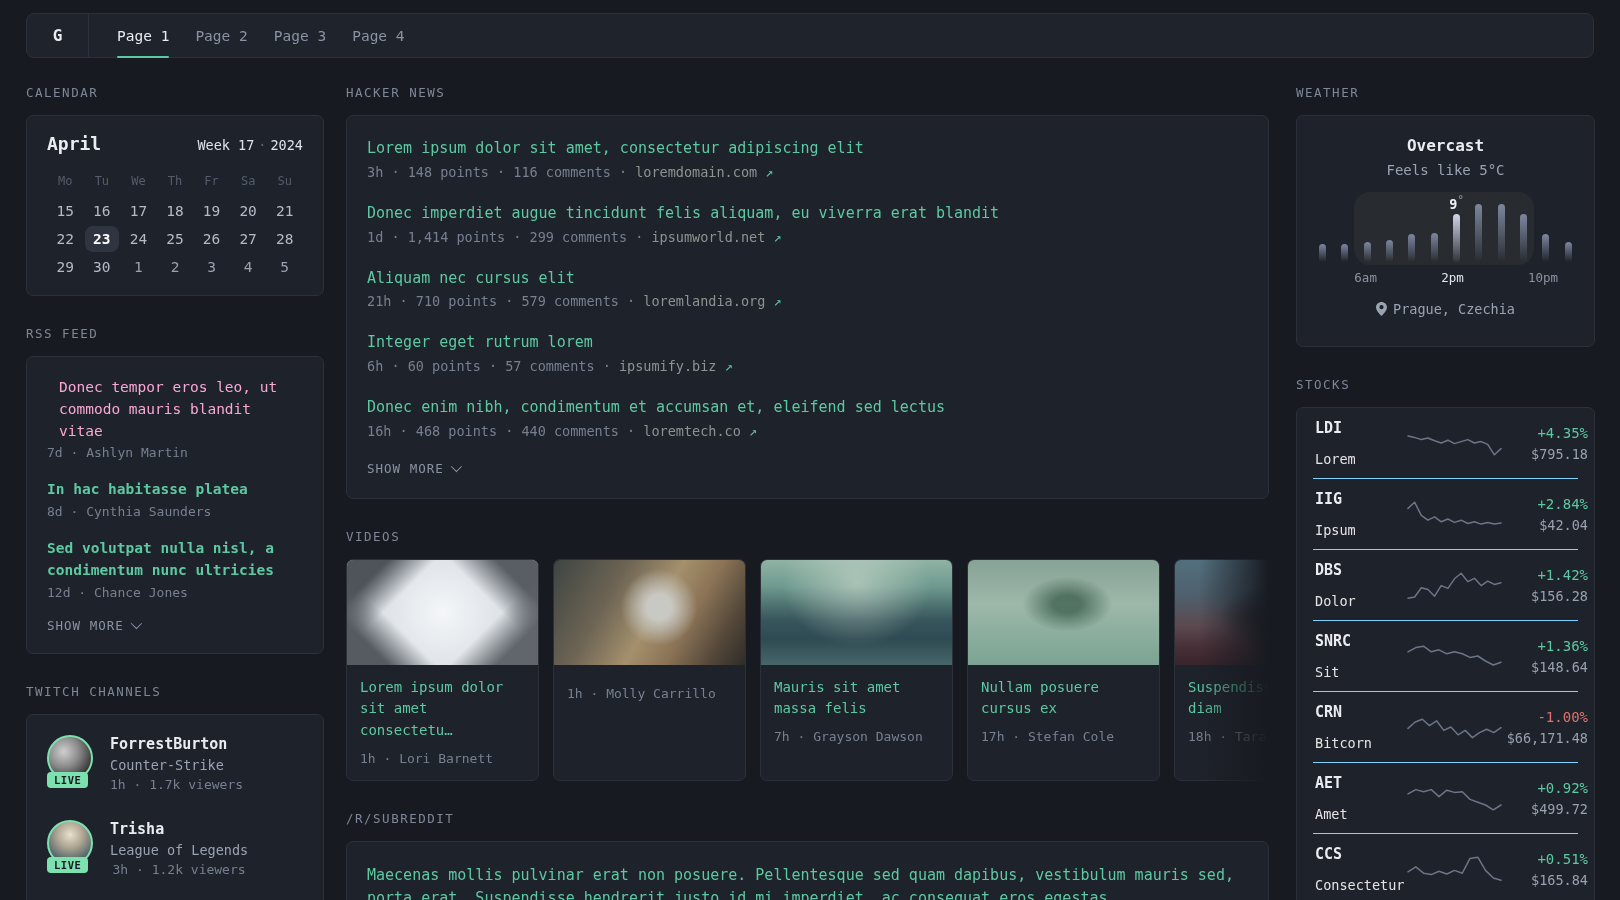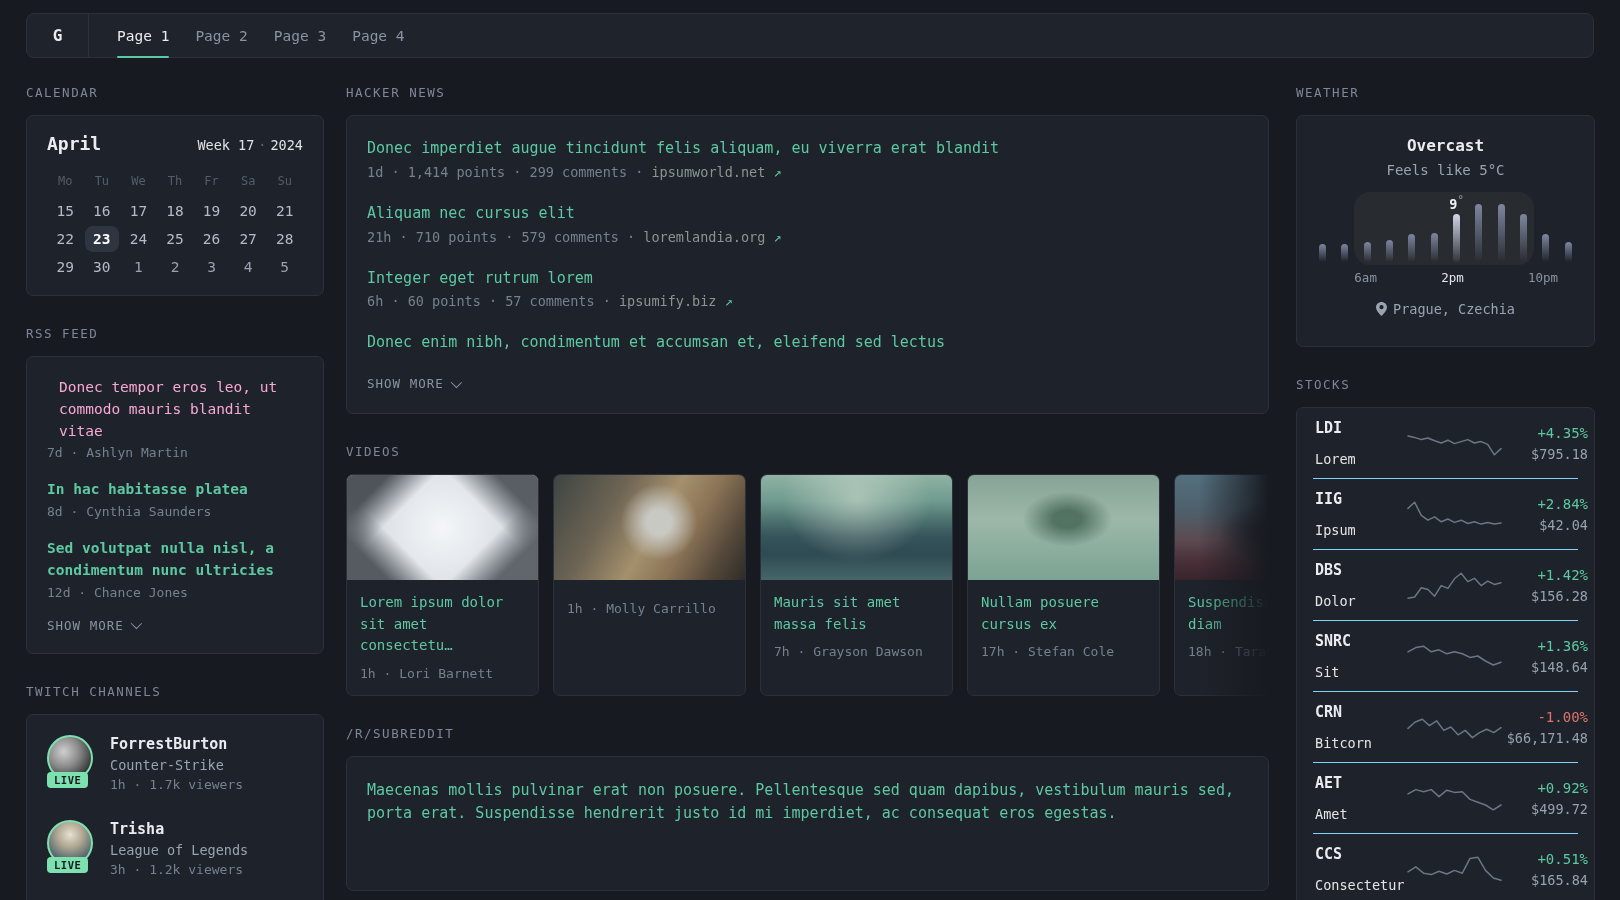--- a/index.html
+++ b/index.html
@@ -76,21 +76,21 @@
   .tw-row.live .tw-avatar{border-color:var(--badge);}
   .av1{background:radial-gradient(circle at 35% 35%,#cfcfcf,#8a8a8a 40%,#3a3a3a 75%,#222);}
   .av2{background:radial-gradient(circle at 50% 30%,#e8e0d0,#b0a894 35%,#5a6a6e 70%,#2e3a40);}
   .av3{background:radial-gradient(circle at 50% 40%,#e8d4b8,#c9a97f 45%,#8a7a5e 75%,#4a4238);}
   .live-badge{position:absolute;left:0;bottom:-7px;background:var(--badge);color:#171a21;
     font-size:10.5px;font-weight:bold;padding:2px 7px;border-radius:4px;letter-spacing:.5px;}
   .tw-info{margin-left:13px;}
   .tw-name{font-size:15px;font-weight:bold;color:var(--bright);}
   .tw-row.offline .tw-name{color:#b9c0cb;font-weight:normal;}
   .tw-game{font-size:13.5px;color:var(--muted);margin-top:4px;}
-  .tw-meta{margin-top:4px;}
+  .tw-meta{margin-top:4px;text-align:center;}
   
   .hn-card{padding:22px 20px;}
   .hn-item + .hn-item{margin-top:23px;}
   .hn-title{display:block;font-size:15px;line-height:1.45;color:var(--green);cursor:pointer;text-decoration:none;}
   .hn-meta{margin-top:4px;font-size:13.5px;}
   .domain{color:#8b958f;cursor:pointer;}
   .hn-card .show-more{margin-top:22px;}
   .sr-card{padding:22px 20px;min-height:135px;}
   .sr-title{display:block;font-size:15px;line-height:1.55;color:var(--green);cursor:pointer;text-decoration:none;}
   
@@ -272,33 +272,38 @@
 
   </div>
 
   <div class="col-mid">
 
     <section class="widget">
       <div class="widget-title">HACKER NEWS</div>
       <div class="card hn-card">
         <div id="hn-list">
             <div class="hn-item">
+              <a class="hn-title">Lorem ipsum dolor sit amet, consectetur adipiscing elit</a>
+              <div class="meta hn-meta"><span>3h · 148 points · 116 comments · </span><span class="domain">loremdomain.com </span><span class="arrow">↗</span></div>
+            </div>
+            <div class="hn-item">
               <a class="hn-title">Donec imperdiet augue tincidunt felis aliquam, eu viverra erat blandit</a>
               <div class="meta hn-meta"><span>1d · 1,414 points · 299 comments · </span><span class="domain">ipsumworld.net </span><span class="arrow">↗</span></div>
             </div>
             <div class="hn-item">
               <a class="hn-title">Aliquam nec cursus elit</a>
               <div class="meta hn-meta"><span>21h · 710 points · 579 comments · </span><span class="domain">loremlandia.org </span><span class="arrow">↗</span></div>
             </div>
             <div class="hn-item">
               <a class="hn-title">Integer eget rutrum lorem</a>
               <div class="meta hn-meta"><span>6h · 60 points · 57 comments · </span><span class="domain">ipsumify.biz </span><span class="arrow">↗</span></div>
             </div>
             <div class="hn-item">
               <a class="hn-title">Donec enim nibh, condimentum et accumsan et, eleifend sed lectus</a>
+              <div class="meta hn-meta"><span>16h · 468 points · 440 comments · </span><span class="domain">loremtech.co </span><span class="arrow">↗</span></div>
             </div>
           </div>
         <div class="show-more">
           <span>SHOW MORE</span>
           <span class="chev"></span>
         </div>
       </div>
     </section>
 
     <section class="widget">

